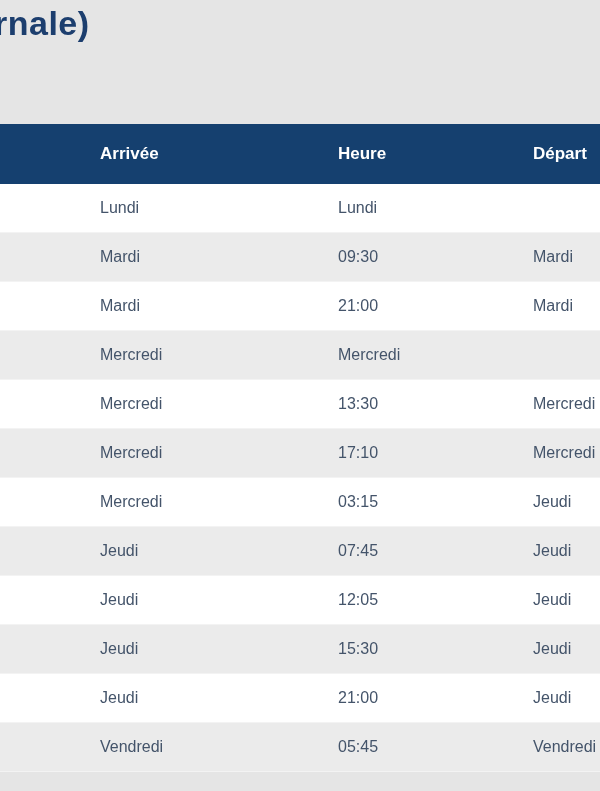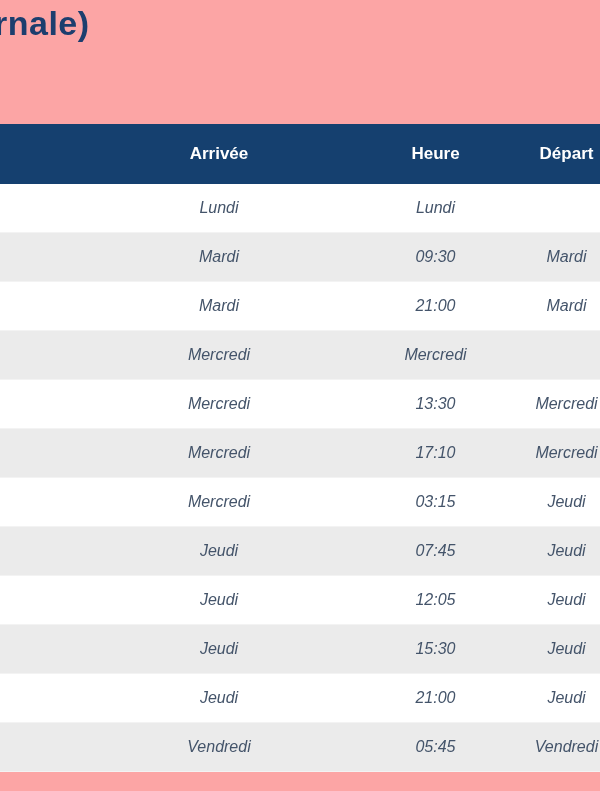--- a/index.html
+++ b/index.html
@@ -4,41 +4,40 @@
 <style>
   * { margin: 0; padding: 0; box-sizing: border-box; }
   html, body { background: #ffffff; }
   body { font-family: "Liberation Sans", sans-serif; }
 
   .screen {
     position: relative;
     width: 600px;
     height: 791px;
     overflow: hidden;
-    background: #fca5a5;
+    background: #e5e5e5;
   }
 
   .page-title {
     position: absolute;
     top: 0px;
     left: -6px;
     font-size: 34px;
     font-weight: 700;
     line-height: 46px;
     letter-spacing: 0.5px;
     color: var(--title-color);
     white-space: nowrap;
   }
 
   .timetable {
     position: absolute;
     top: 124px;
     left: 0;
     width: 600px;
-    text-align: center;
   }
 
   .thead {
     display: grid;
     grid-template-columns: 338px 195px 1fr;
     align-items: center;
     height: 60px;
     background: var(--header-bg);
     color: var(--header-text);
     font-size: 17px;
@@ -50,21 +49,20 @@
   .tbody .tr {
     display: grid;
     grid-template-columns: 338px 195px 1fr;
     align-items: center;
     height: 49px;
     background: var(--row-bg);
     border-bottom: 1px solid var(--row-border);
     font-size: 16px;
     color: var(--cell-text);
     white-space: nowrap;
-    font-style: italic;
   }
 
   .tbody .tr:nth-child(even) { background: var(--row-alt-bg); }
 
   .td { overflow: hidden; }
 </style>
 </head>
 <body>
 
 <div class="screen" style="--title-color: #1C3E6E; --header-bg: #15406F; --header-text: #FFFFFF; --cell-text: #44546A; --row-bg: #FFFFFF; --row-alt-bg: #EBEBEB; --row-border: #F3F3F3;">

